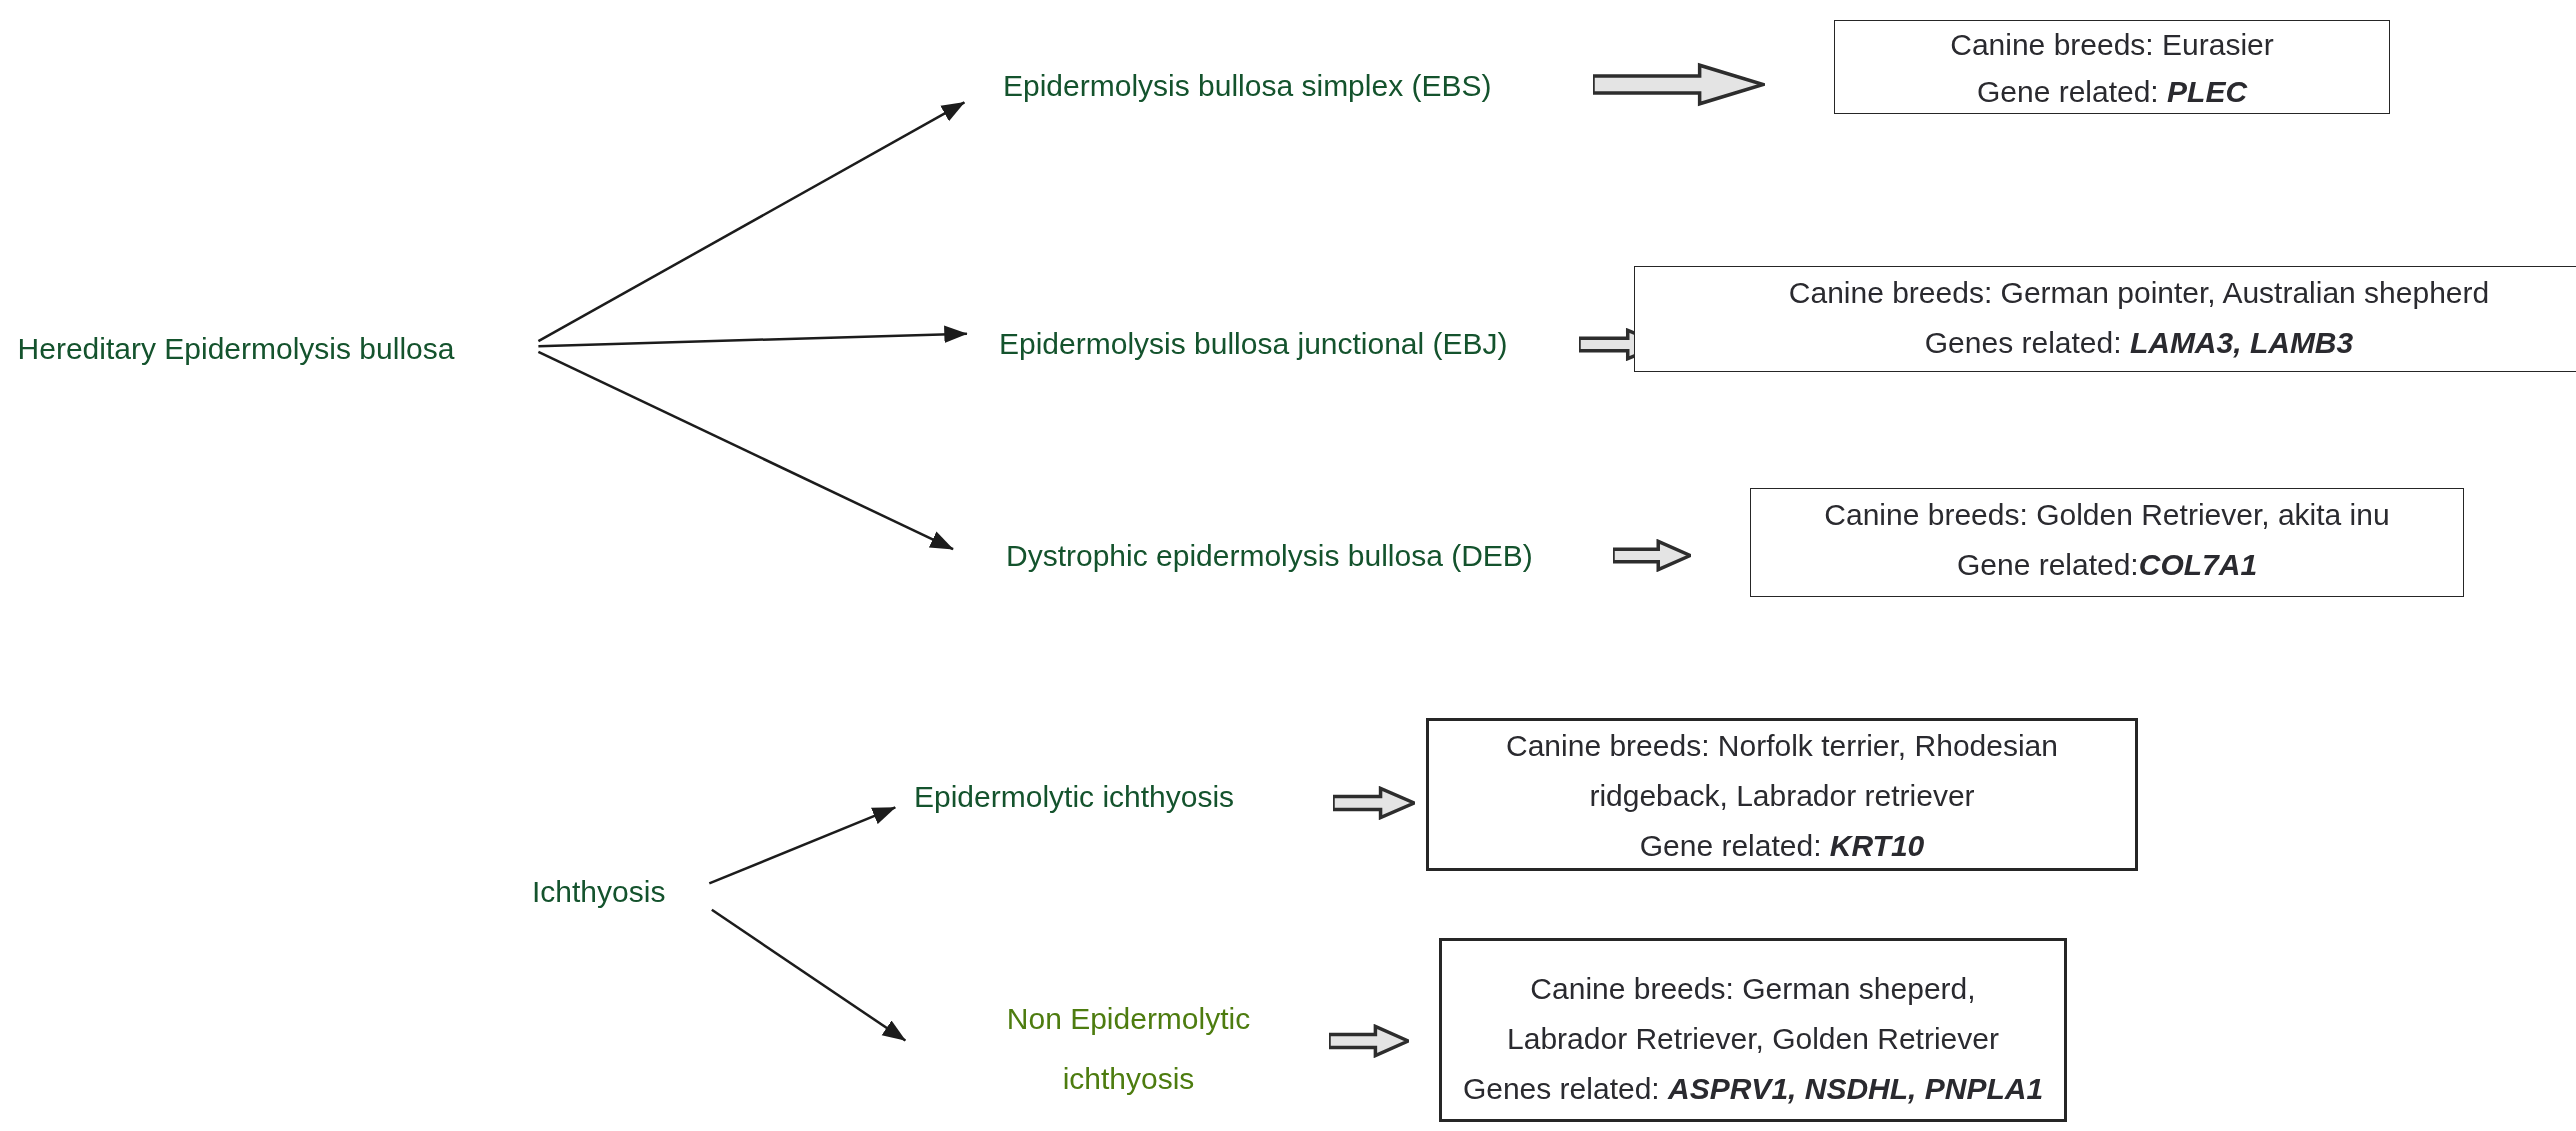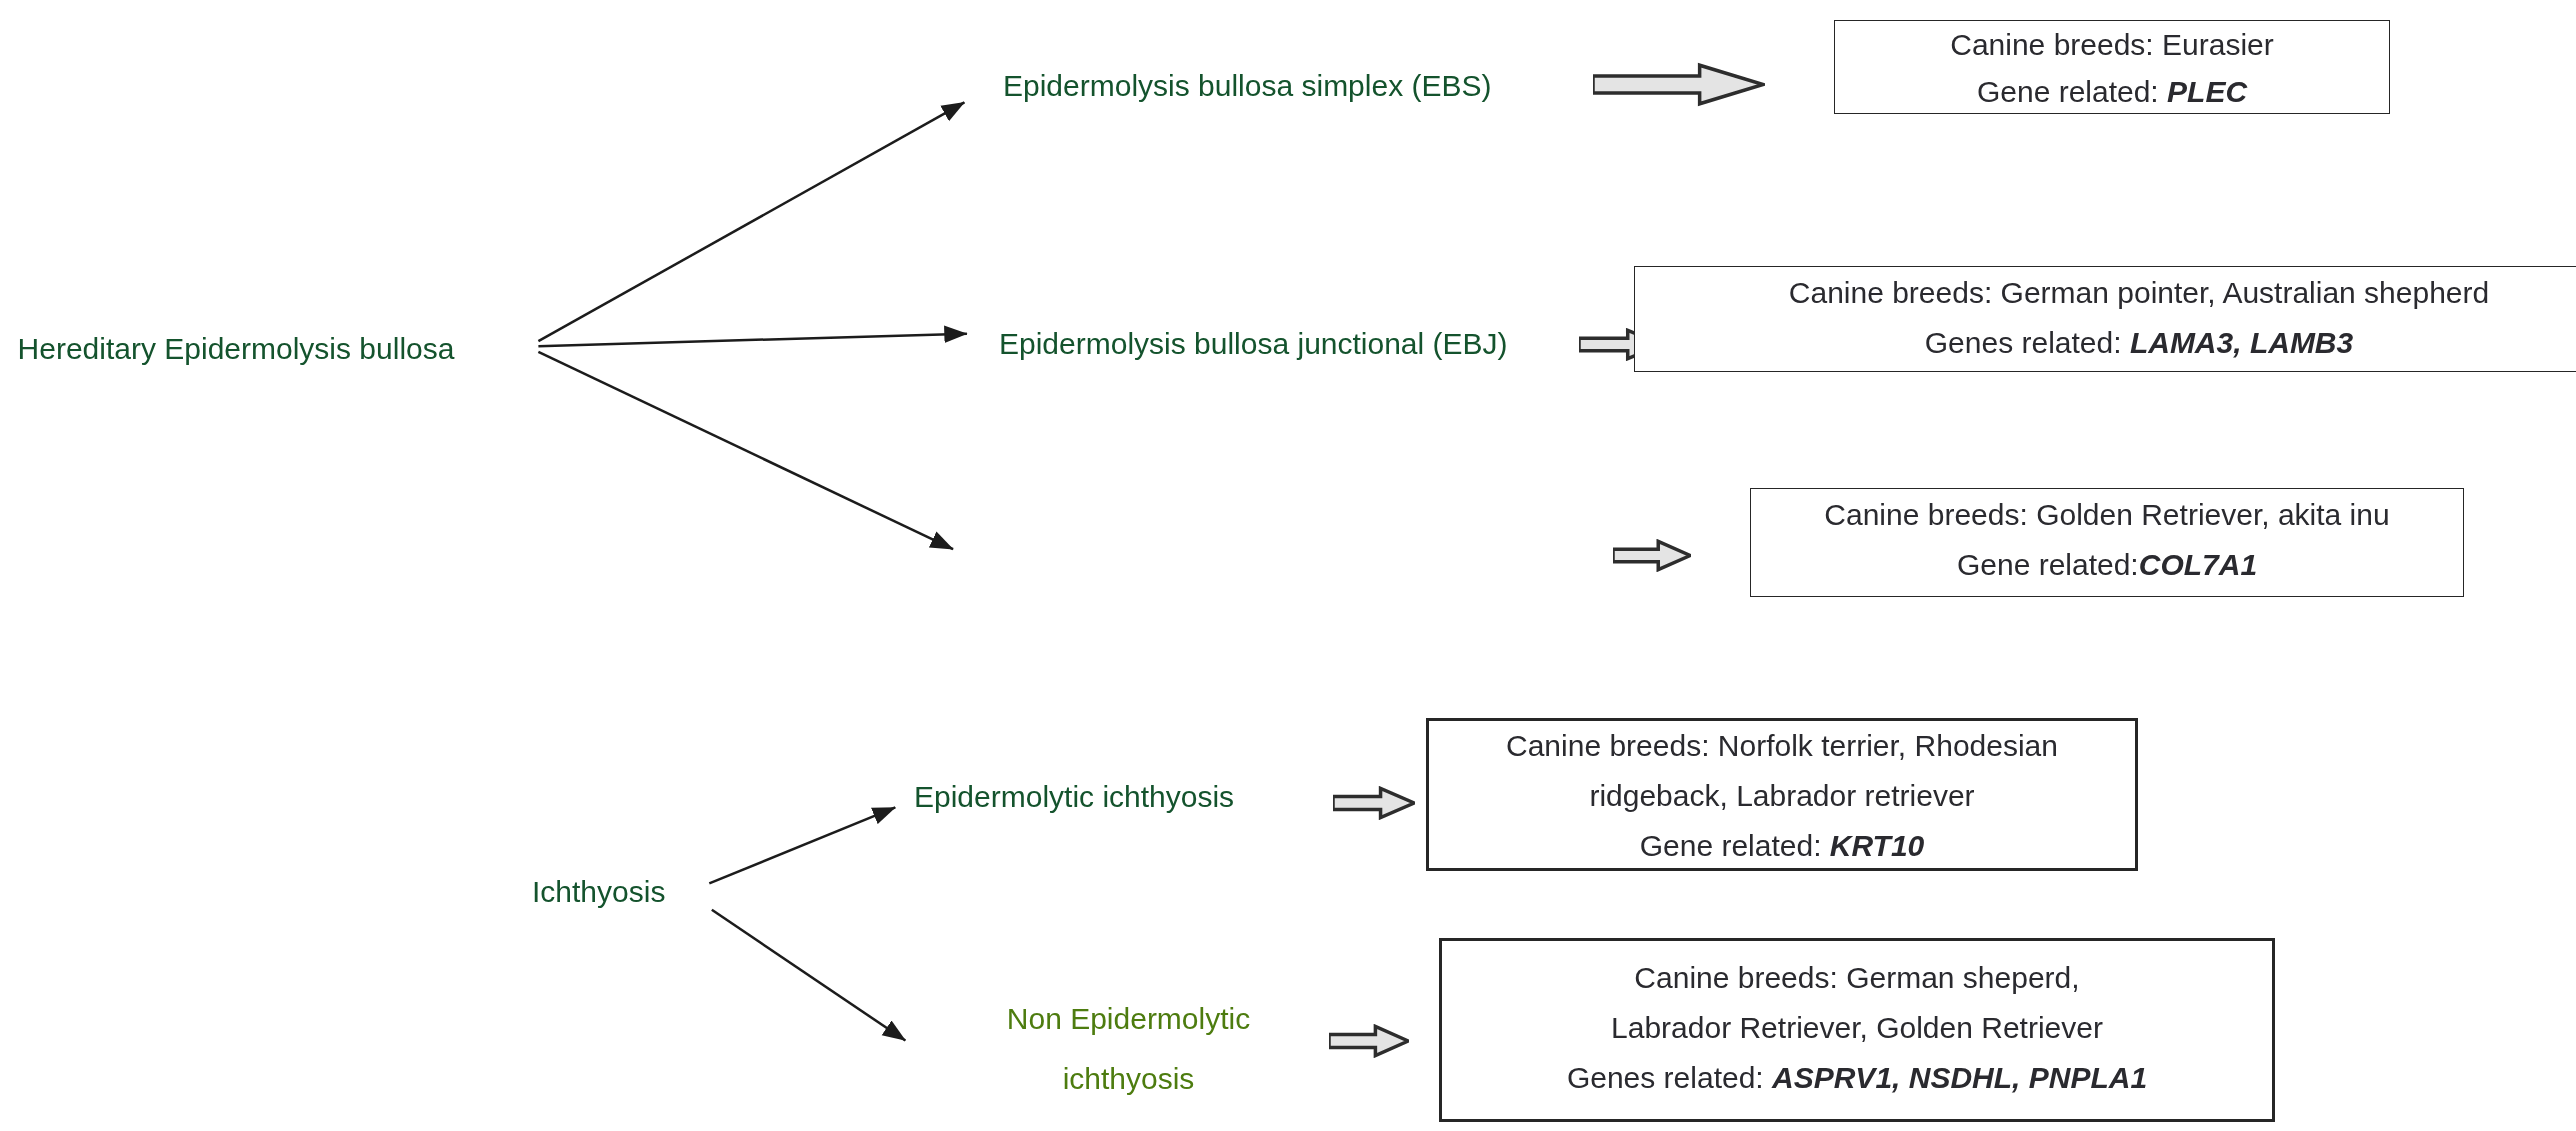--- a/index.html
+++ b/index.html
@@ -62,20 +62,21 @@
     <line x1="856" y1="560" x2="1516" y2="874" stroke="#1c1c1c" stroke-width="4" marker-end="url(#ah)"></line>
     <line x1="1128" y1="1406" x2="1424" y2="1285" stroke="#1c1c1c" stroke-width="4" marker-end="url(#ah)"></line>
     <line x1="1132" y1="1448" x2="1440" y2="1656" stroke="#1c1c1c" stroke-width="4" marker-end="url(#ah)"></line>
   </svg>
 
   <div class="lbl" style="left:17.6px; top:333px;">Hereditary Epidermolysis bullosa</div>
   <div class="lbl" style="left:532px; top:876px;">Ichthyosis</div>
 
   <div class="lbl" style="left:1003px; top:70px;">Epidermolysis bullosa simplex (EBS)</div>
   <div class="lbl" style="left:999px; top:328px;">Epidermolysis bullosa junctional (EBJ)</div>
+  <div class="lbl" style="left:1006px; top:540px;">Dystrophic epidermolysis bullosa (DEB)</div>
   <div class="lbl" style="left:914px; top:781px;">Epidermolytic ichthyosis</div>
   <div class="lbl2" style="left:981px; top:989px; width:295px; line-height:60px;">
     <div>Non Epidermolytic</div>
     <div>ichthyosis</div>
   </div>
 
   <svg class="blockarrow" style="left:1593px; top:62px;" width="172" height="45" viewBox="0 0 100 42" preserveAspectRatio="none">
     <polygon points="0,13 62,13 62,3 99,21 62,39 62,29 0,29"></polygon>
   </svg>
   <svg class="blockarrow" style="left:1579px; top:328px;" width="84" height="33" viewBox="0 0 100 42" preserveAspectRatio="none">
@@ -105,20 +106,20 @@
     <div class="bline">Canine breeds: Golden Retriever, akita inu</div>
     <div class="bline"><span>Gene related:</span><span class="it">COL7A1</span></div>
   </div>
 
   <div class="box thick" style="left:1426px; top:718px; width:712px; height:153px; line-height:50px;">
     <div class="bline">Canine breeds: Norfolk terrier, Rhodesian</div>
     <div class="bline">ridgeback, Labrador retriever</div>
     <div class="bline"><span>Gene related: </span><span class="it">KRT10</span></div>
   </div>
 
-  <div class="box thick" style="left:1439px; top:938px; width:836px; height:184px; line-height:50px; padding-top:12px;">
+  <div class="box thick" style="left:1439px; top:938px; width:628px; height:184px; line-height:50px; padding-top:23px;">
     <div class="bline">Canine breeds: German sheperd,</div>
     <div class="bline">Labrador Retriever, Golden Retriever</div>
     <div class="bline"><span>Genes related: </span><span class="it">ASPRV1, NSDHL, PNPLA1</span></div>
   </div>
 
 </div>
 
 
 </body></html>

